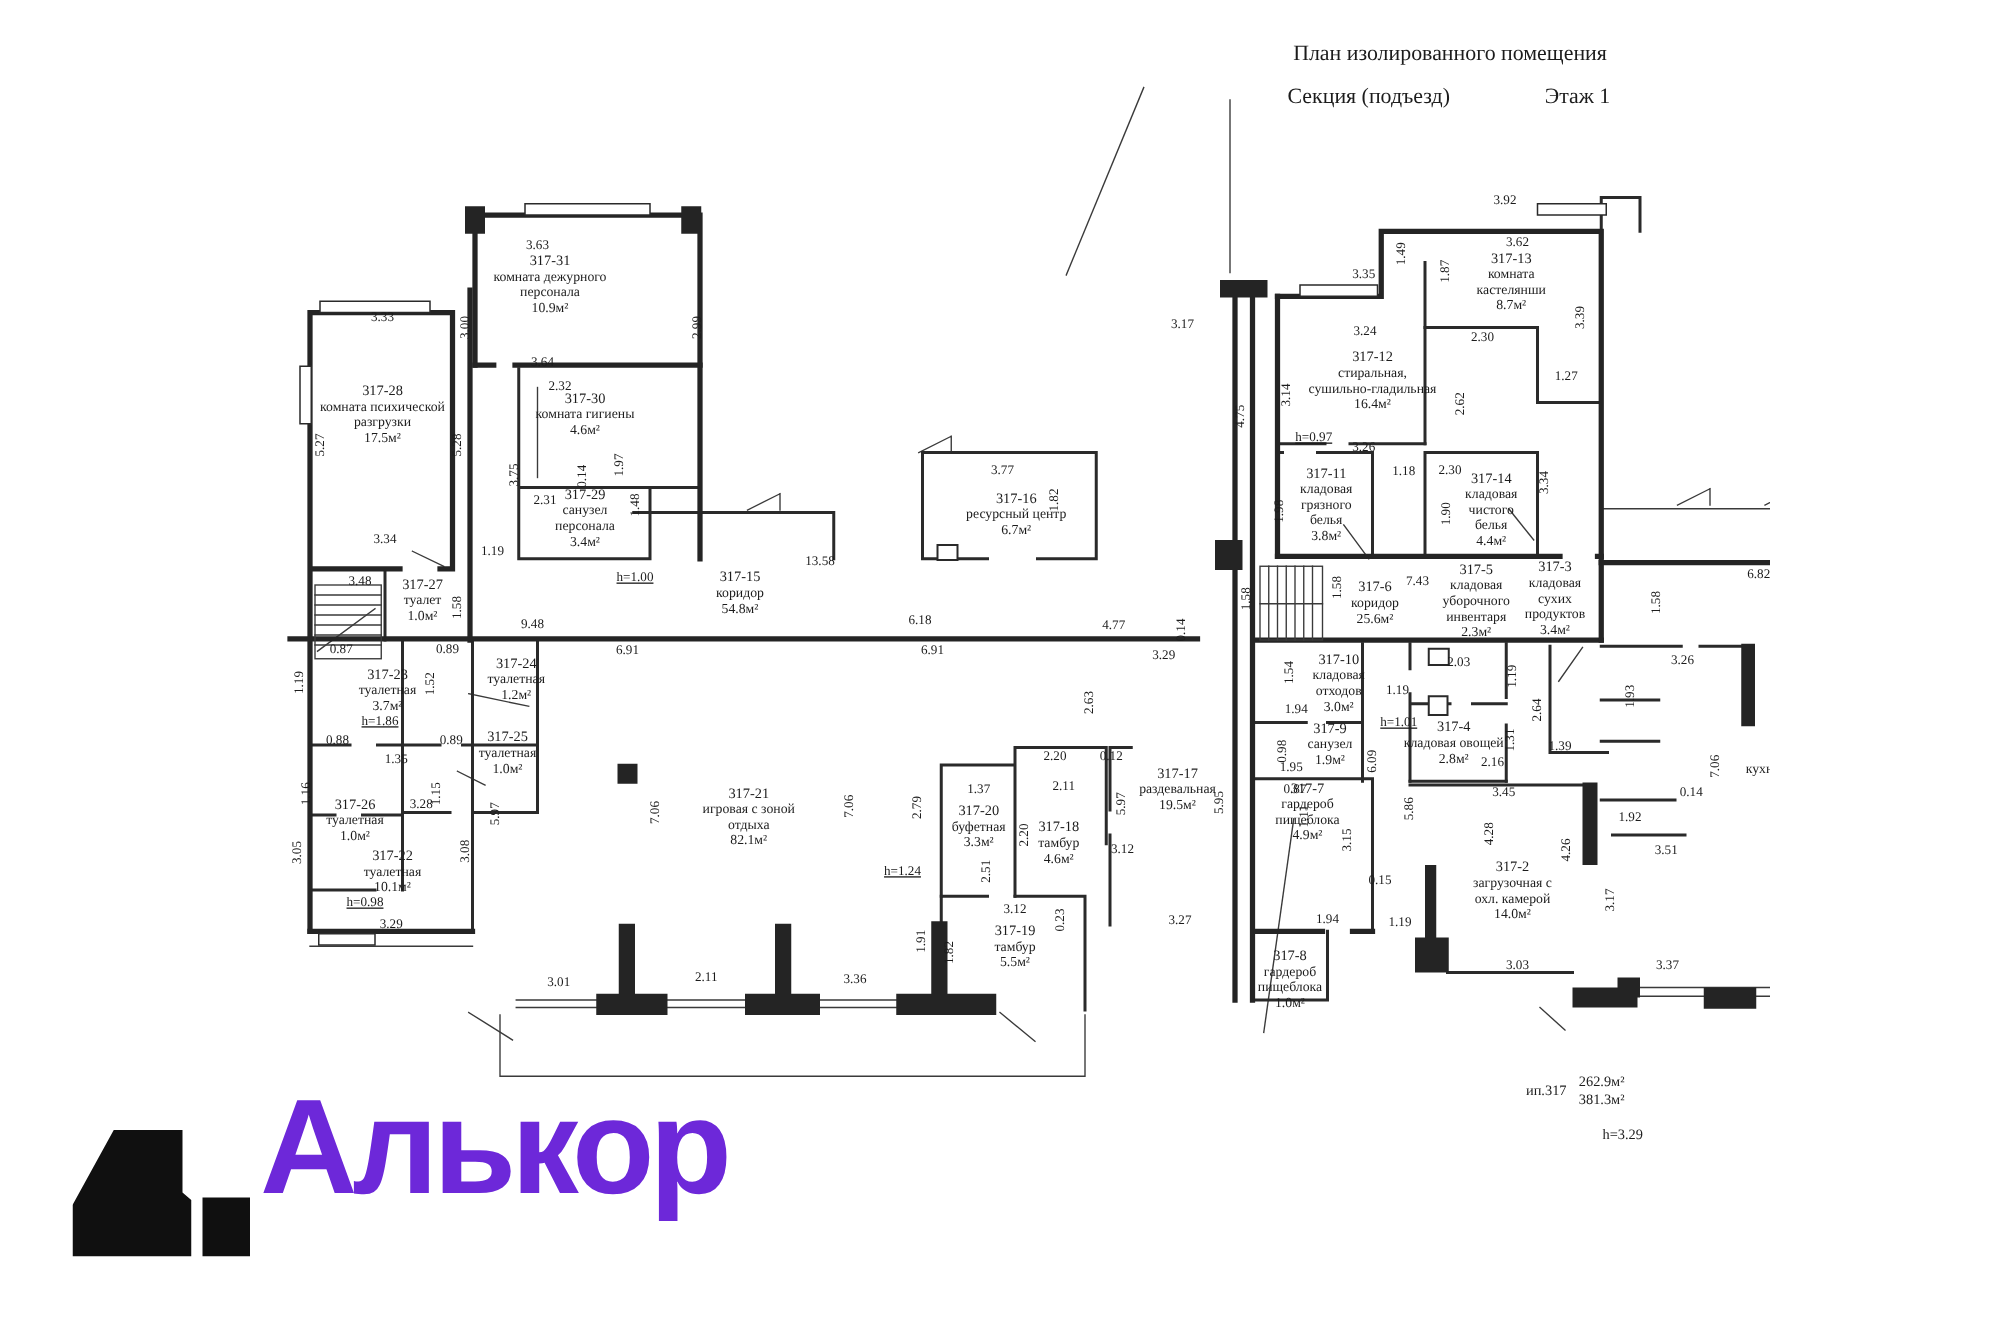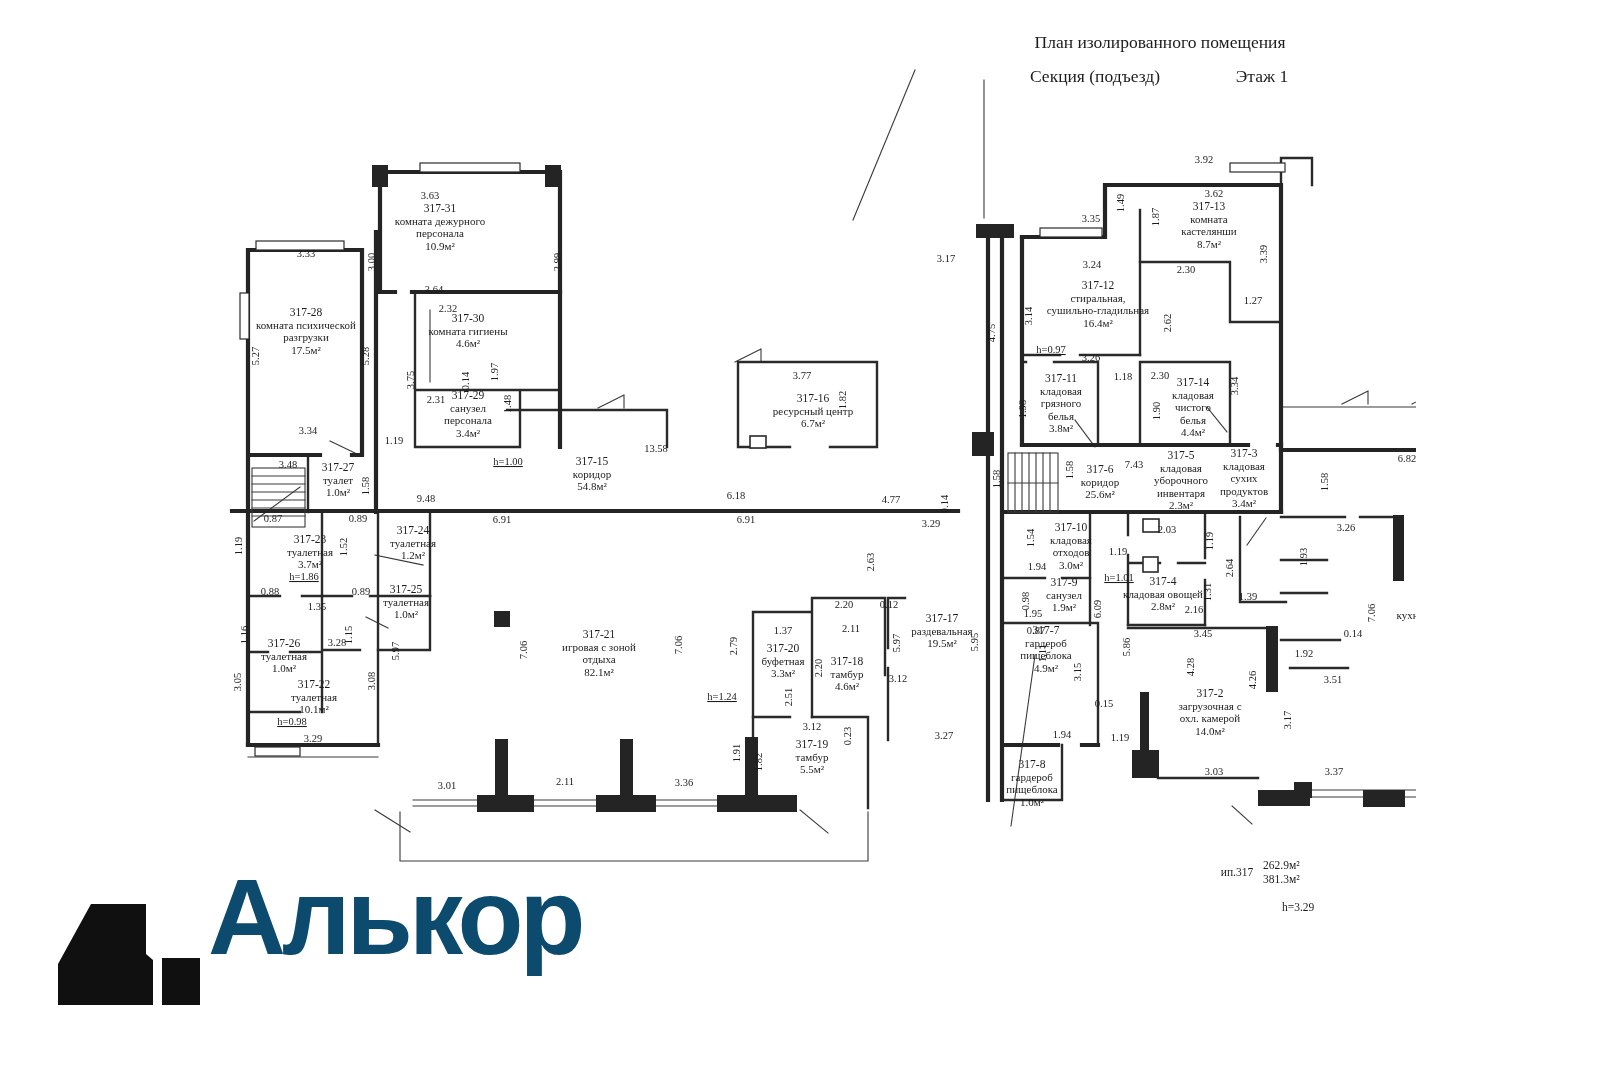--- a/index.html
+++ b/index.html
@@ -14,21 +14,21 @@
   .room tspan:first-child{font-size:11.5px;}
   .summary{font-size:11.5px;}
   .w4{stroke:#242424;stroke-width:4.2;fill:none;stroke-linecap:square;}
   .w2{stroke:#2a2a2a;stroke-width:2.4;fill:none;stroke-linecap:square;}
   .w1{stroke:#3a3a3a;stroke-width:1.1;fill:none;stroke-linecap:square;}
   .pier{fill:#242424;stroke:none;}
   .winbox{fill:#ffffff;stroke:#2a2a2a;stroke-width:1.2;}
   .doorbox{fill:#ffffff;stroke:#2a2a2a;stroke-width:1.6;}
   #logo{position:absolute;left:58px;top:858px;width:640px;height:180px;}
   #logo-text{position:absolute;left:150px;top:-4px;font-family:"Liberation Sans", sans-serif;
-             font-weight:700;font-size:108px;letter-spacing:-4px;color:#0c4a6e;}
+             font-weight:700;font-size:108px;letter-spacing:-4px;color:#6d28d9;}
 </style>
 </head>
 <body>
 
 <div id="stage">
   <svg width="1600" height="1067" viewBox="0 0 1600 1067">
 
     <g>
       <path class="w1" d="M853,220 L915,70"></path>
       <path class="w1" d="M984,80 L984,218"></path>

